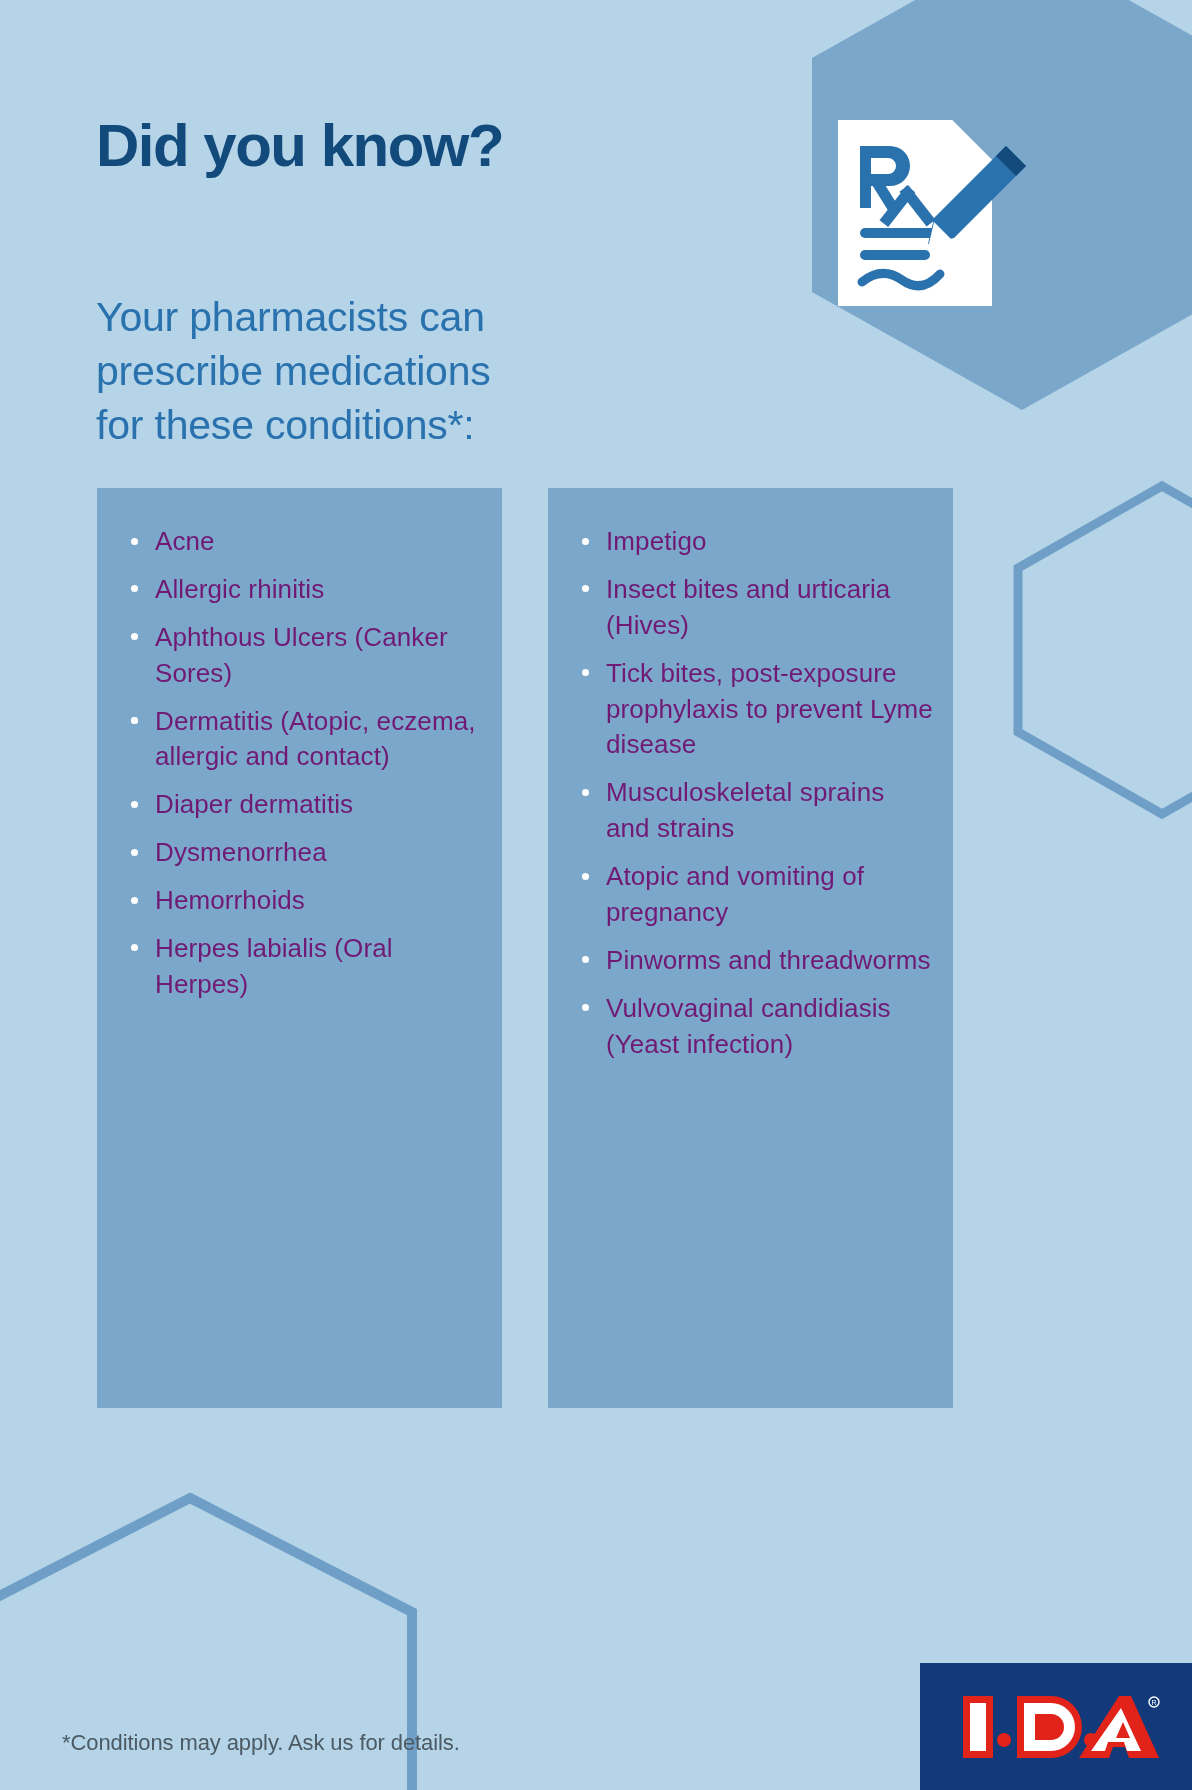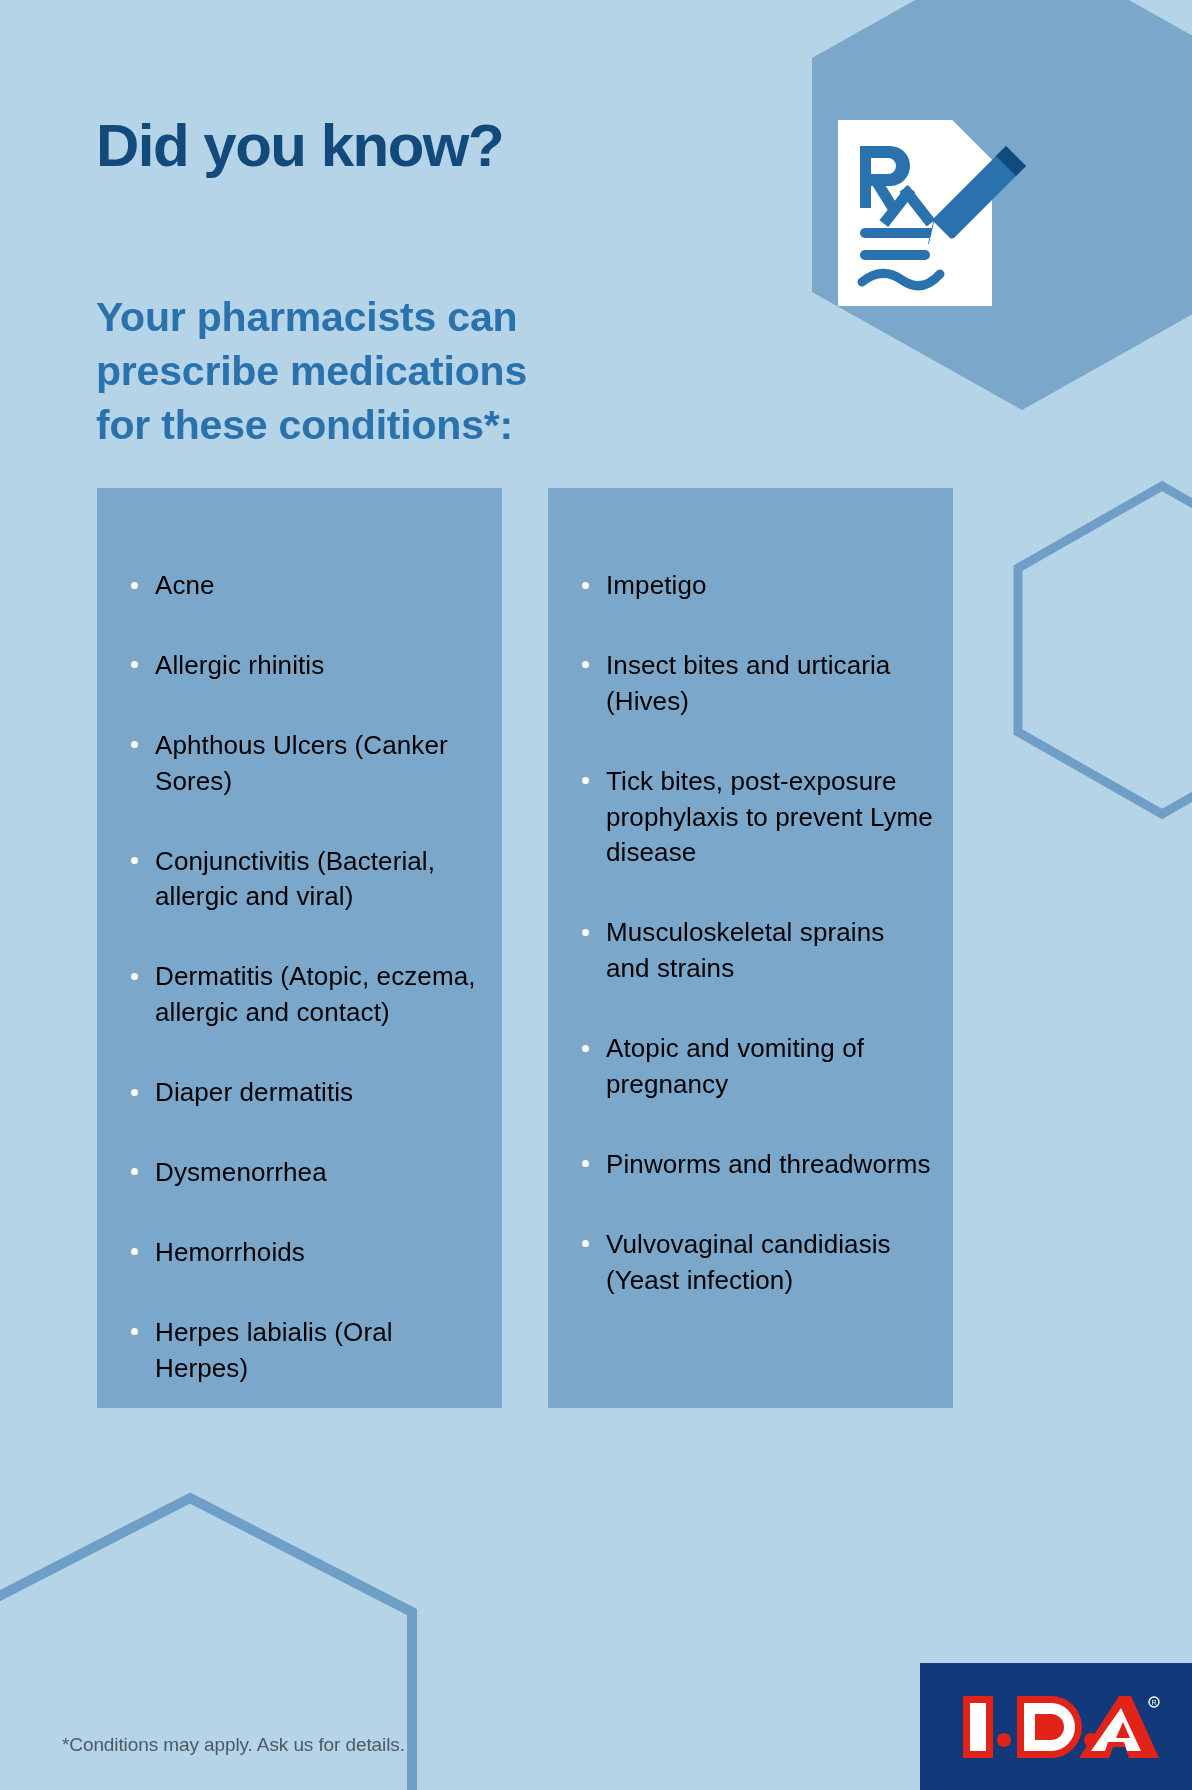--- a/index.html
+++ b/index.html
@@ -49,21 +49,21 @@
     color: #134a7c;
     letter-spacing: -1.5px;
     line-height: 1.0;
     margin: 0;
   }
   #subheadline {
     position: absolute;
     left: 96px;
     top: 290px;
     font-size: 41px;
-    font-weight: bold;
+    font-weight: normal;
     color: #2a72ae;
     line-height: 1.32;
     margin: 0;
     letter-spacing: -0.2px;
   }
   #subheadline .sub-line {
     display: block;
   }
 
   
@@ -90,45 +90,44 @@
     left: 548px;
     width: 405px;
   }
   .cond-list {
     list-style: none;
     margin: 0;
     padding: 36px 18px 0 30px;
   }
   .cond-list li {
     position: relative;
-    color: #000000;
+    color: #701a75;
     font-size: 26px;
     line-height: 1.38;
     padding-left: 28px;
     margin-bottom: 12px;
     font-weight: 300;
     letter-spacing: 0.1px;
-    margin-top: 44px;
   }
   .cond-list li .bullet {
     position: absolute;
     left: 4px;
     top: 0.52em;
     width: 7px;
     height: 7px;
     border-radius: 50%;
     background: #ffffff;
   }
 
   
   #footnote {
     position: absolute;
     left: 62px;
     bottom: 34px;
-    font-size: 19px;
+    font-size: 22px;
     color: #4b5a63;
     letter-spacing: -0.1px;
     text-align: center;
   }
   #ida-logo {
     position: absolute;
     right: 0;
     bottom: 0;
     width: 272px;
     height: 127px;
@@ -185,21 +184,21 @@
     <path d="M186 36 l20 20 -10 10 -20 -20 Z" fill="#134a7c"></path>
     <path d="M108 138 l6 -26 20 20 Z" fill="#ffffff"></path>
   </g>
 </svg>
 
 <div class="panel" id="panel-left">
   <ul class="cond-list" id="list-left">
       <li><span class="bullet"></span><span>Acne</span></li>
       <li><span class="bullet"></span><span>Allergic rhinitis</span></li>
       <li><span class="bullet"></span><span>Aphthous Ulcers (Canker Sores)</span></li>
-      <li><span class="bullet"></span><span>Conjunctivitis (Bacterial, allergic and viral)</span></li>
+      <li><span class="bullet"></span></li>
       <li><span class="bullet"></span><span>Dermatitis (Atopic, eczema, allergic and contact)</span></li>
       <li><span class="bullet"></span><span>Diaper dermatitis</span></li>
       <li><span class="bullet"></span><span>Dysmenorrhea</span></li>
       <li><span class="bullet"></span><span>Hemorrhoids</span></li>
       <li><span class="bullet"></span><span>Herpes labialis (Oral Herpes)</span></li>
     </ul>
 </div>
 
 <div class="panel" id="panel-right">
   <ul class="cond-list" id="list-right">

